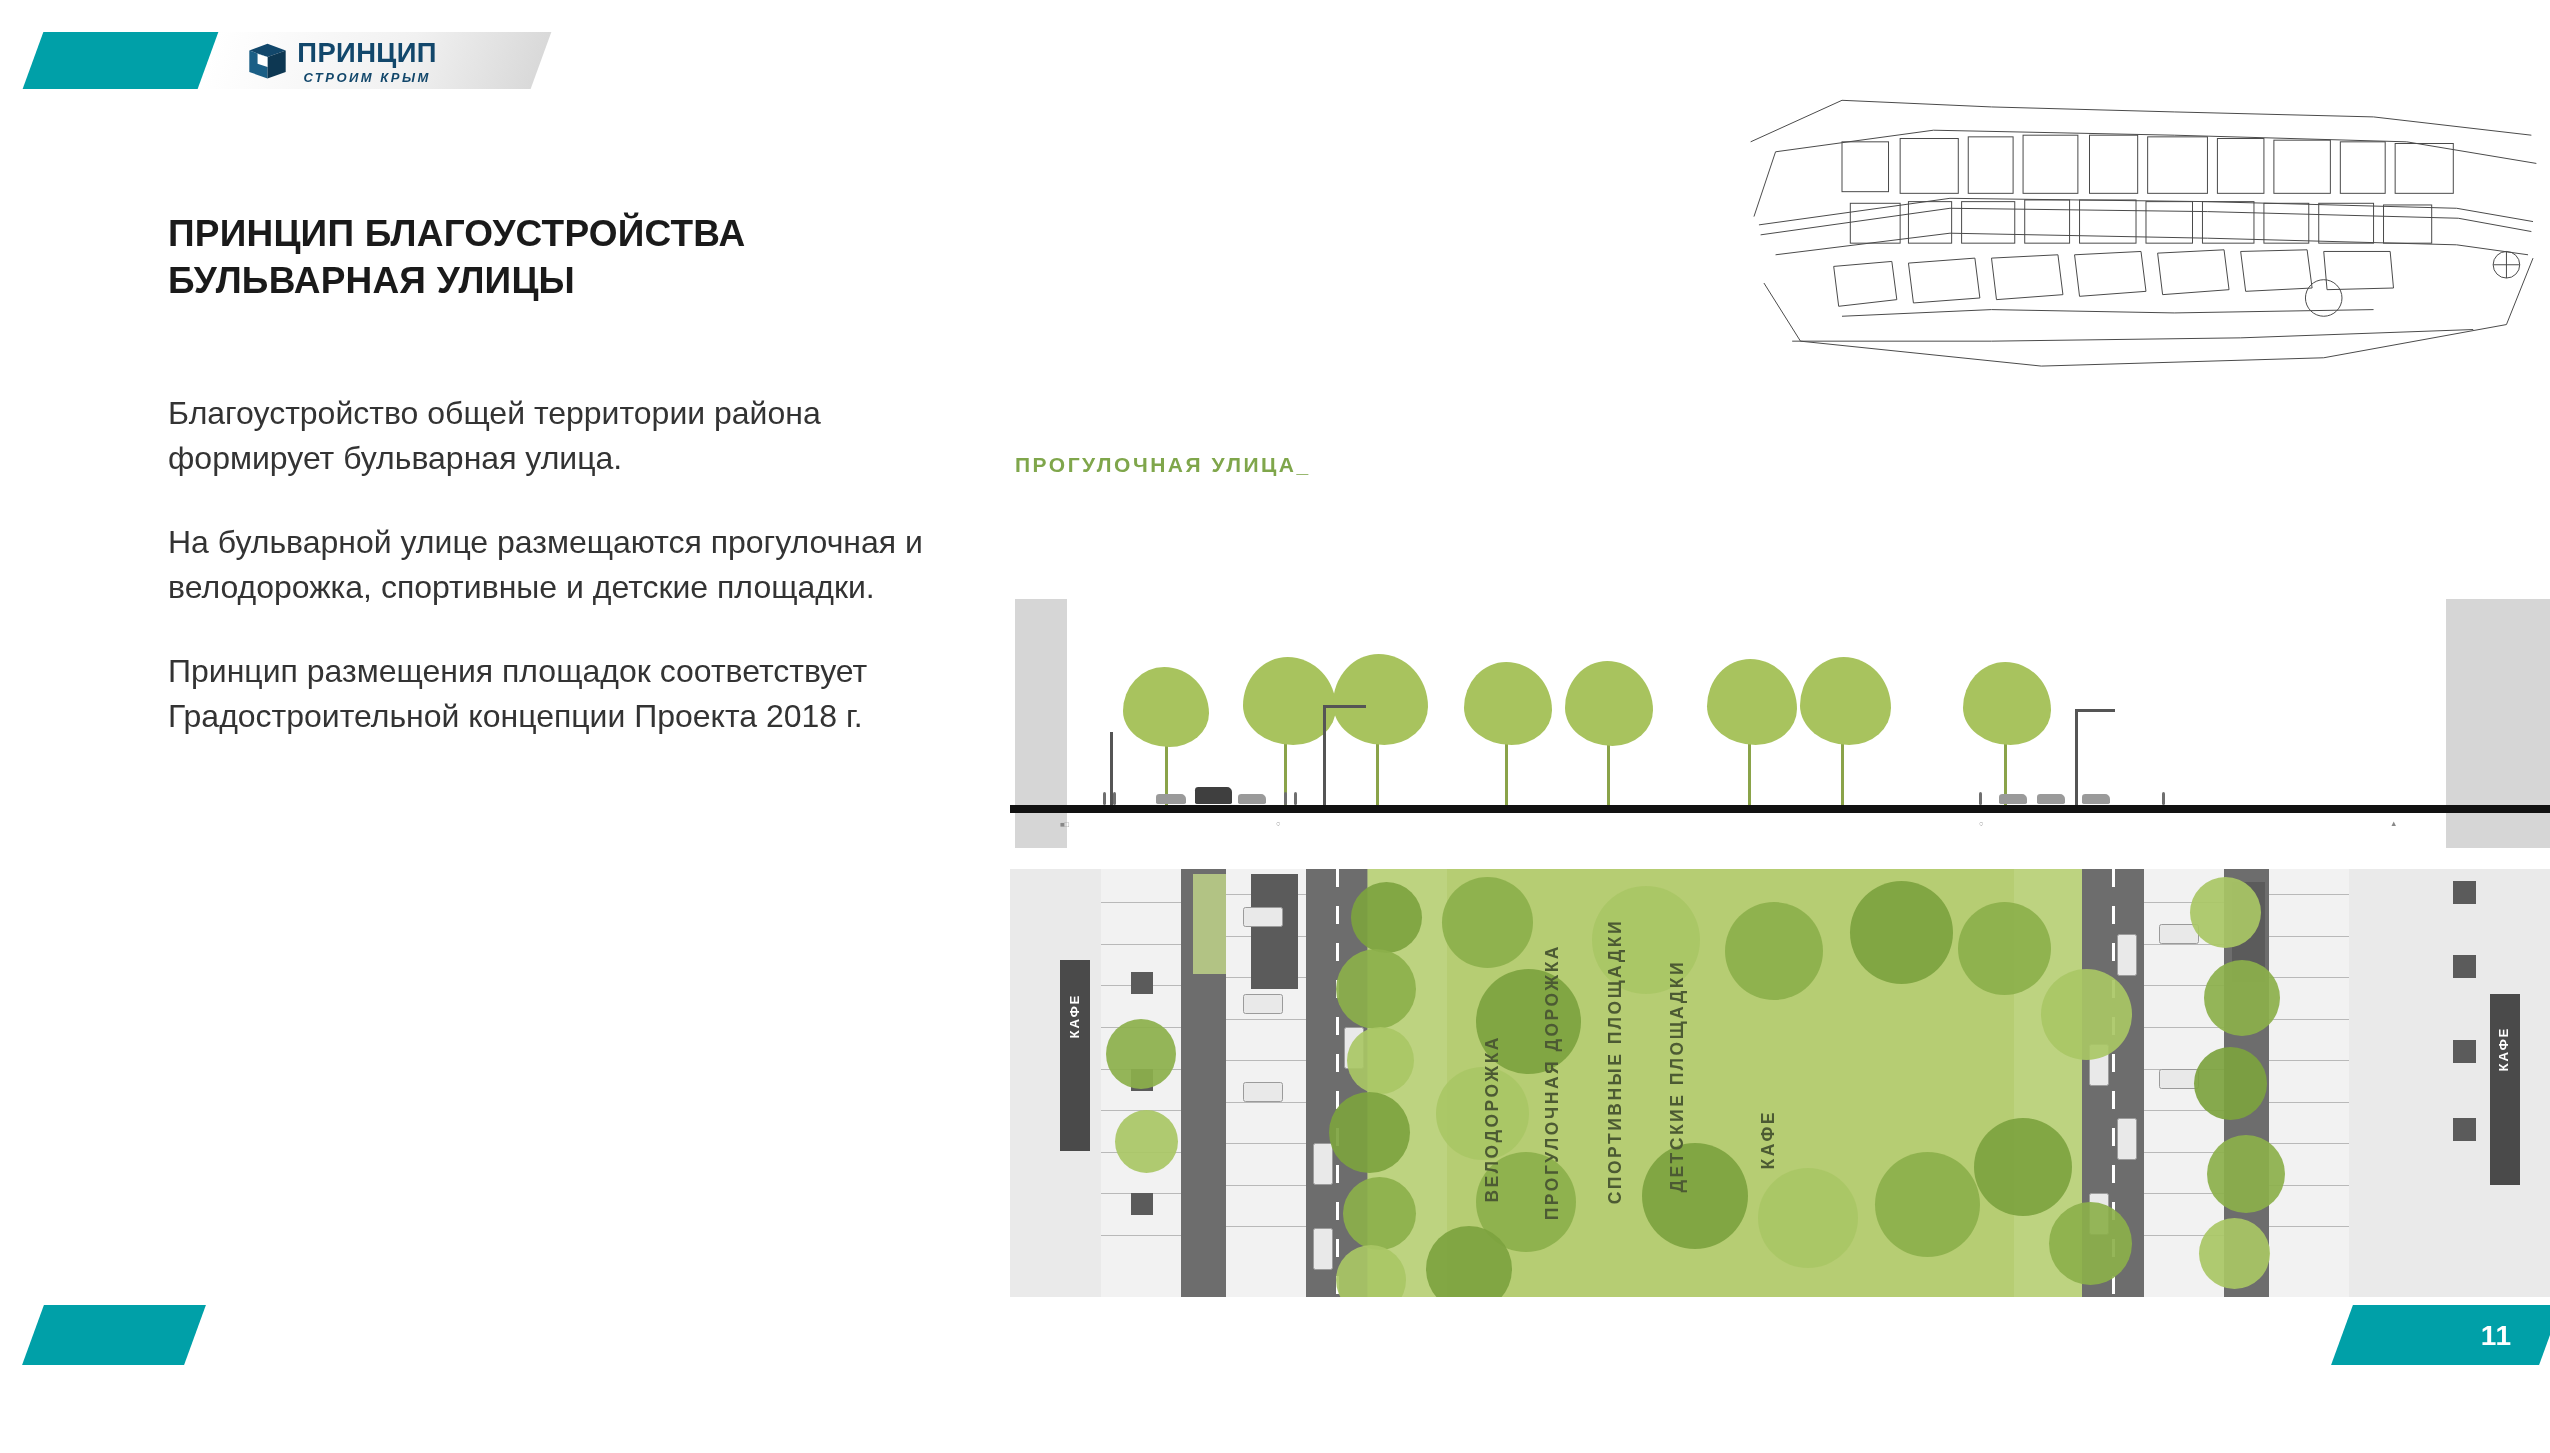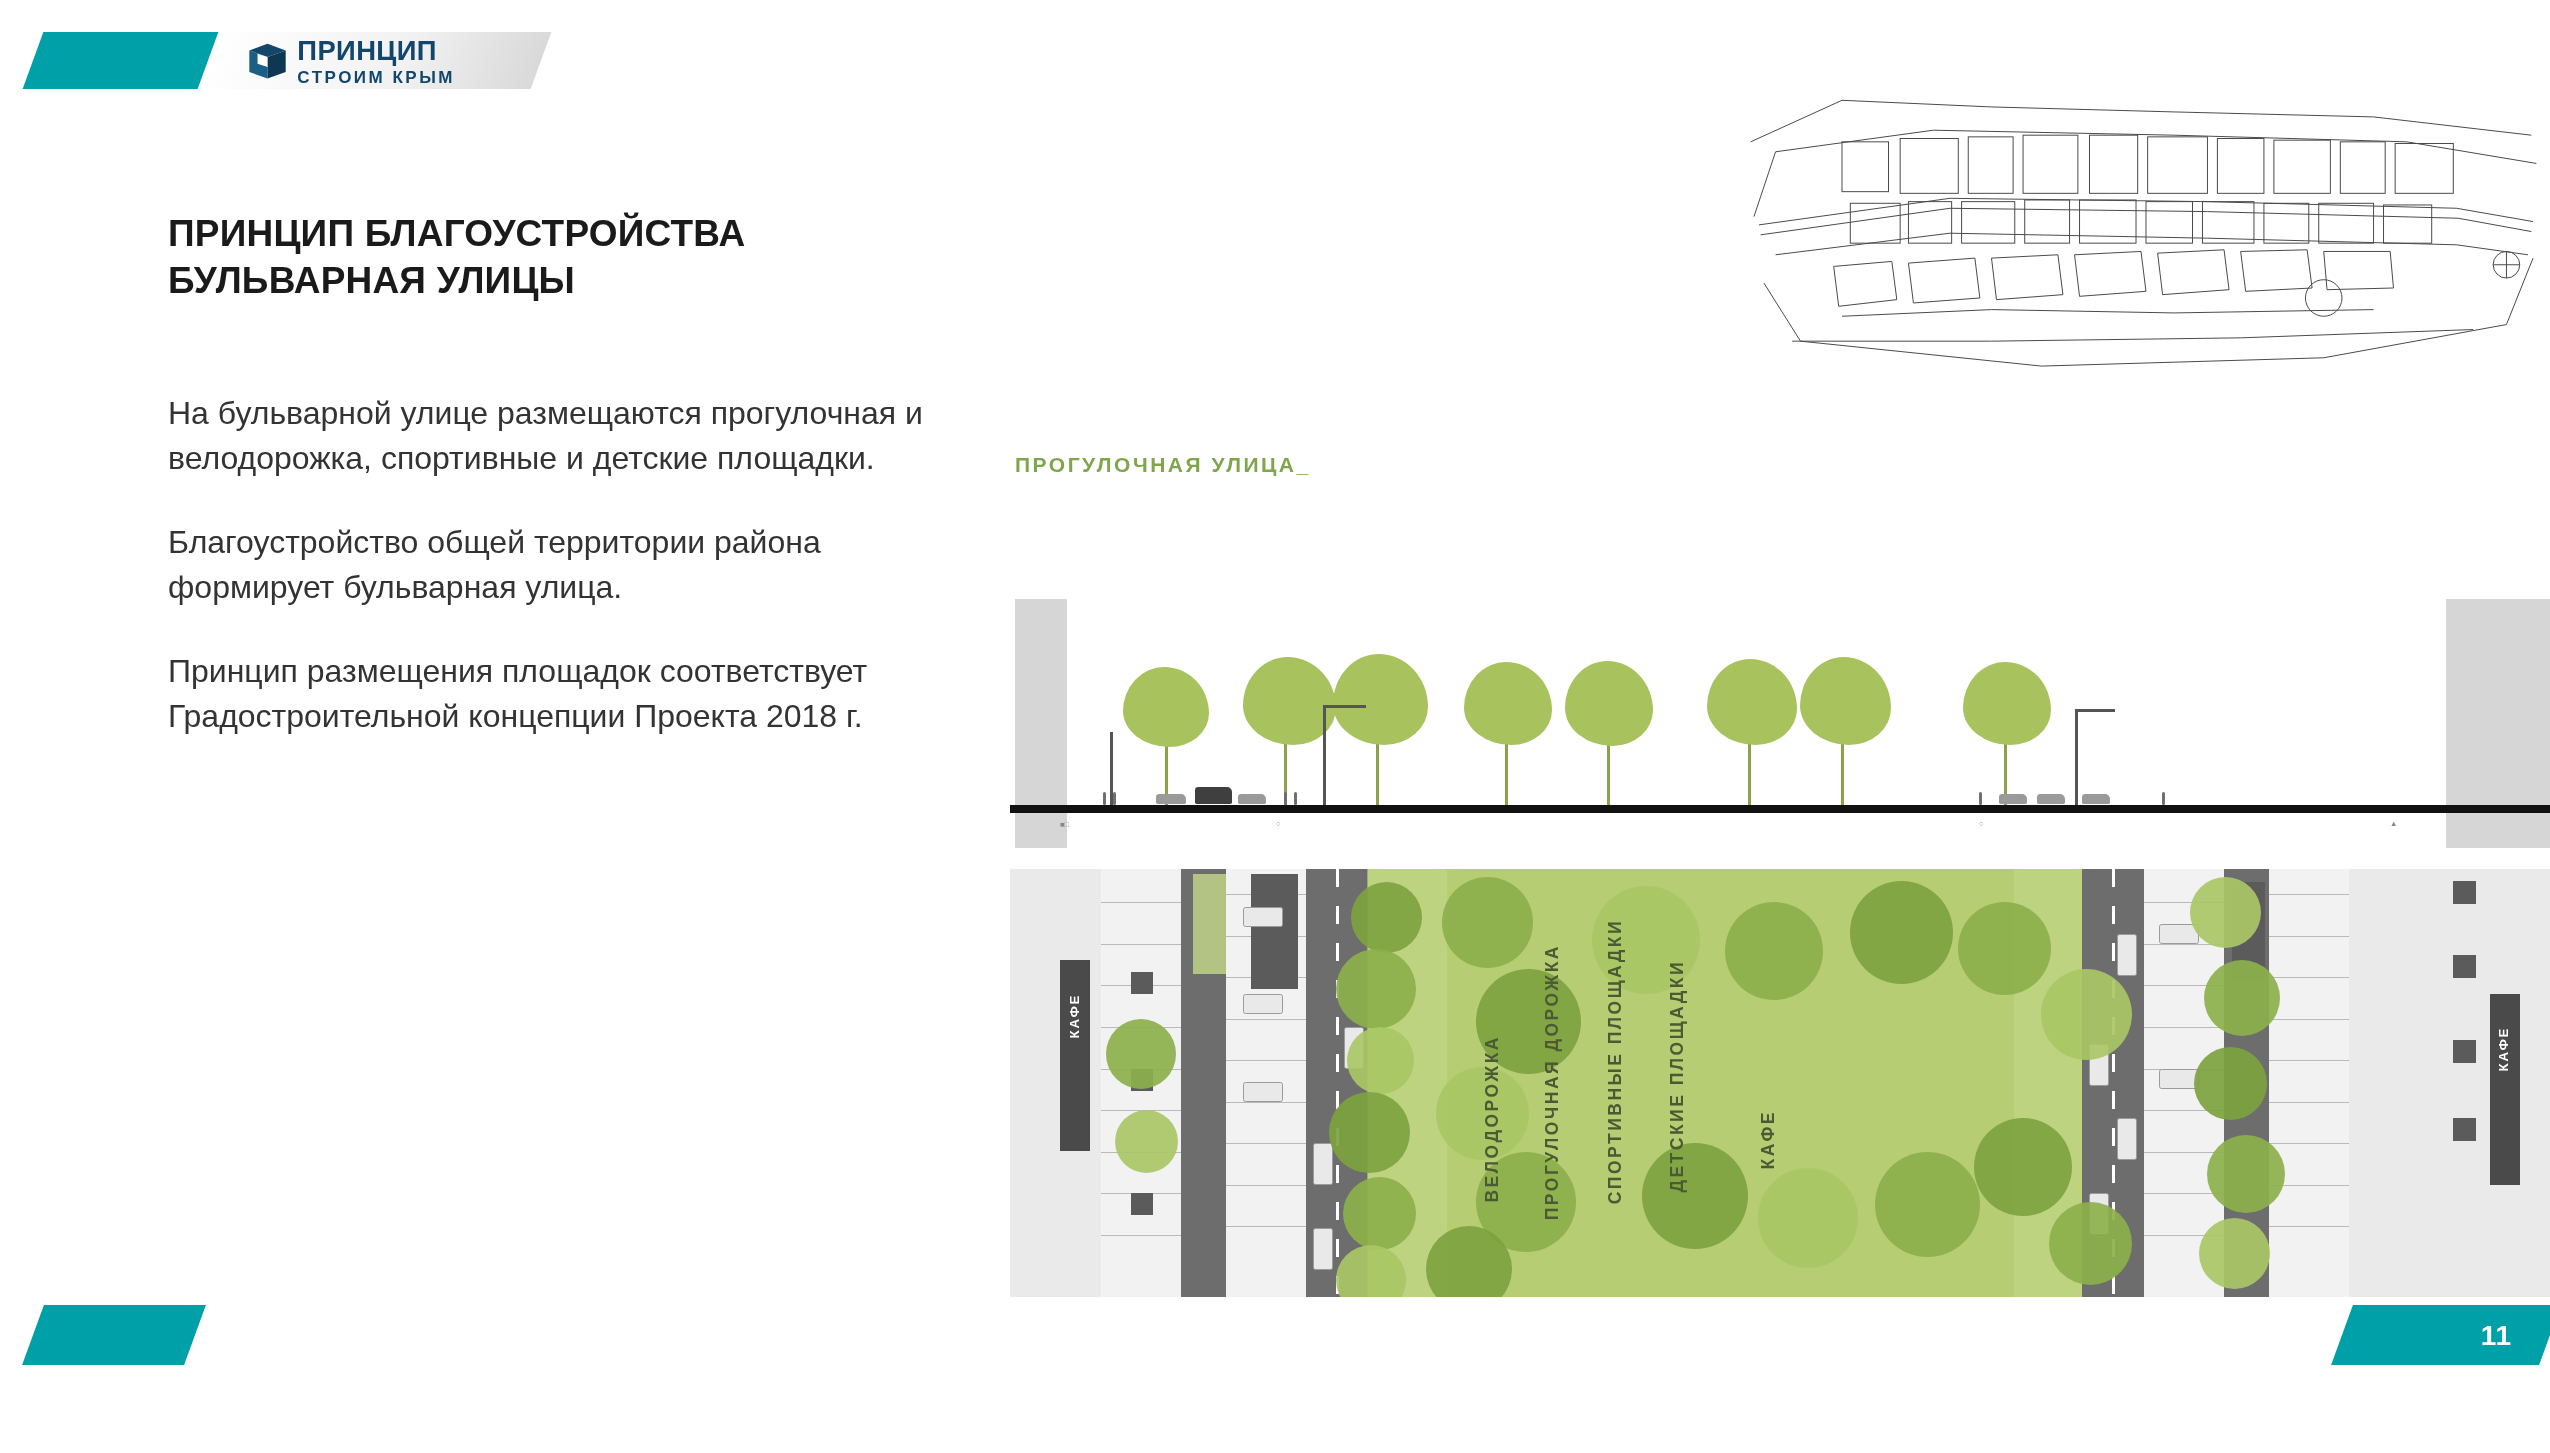--- a/index.html
+++ b/index.html
@@ -84,26 +84,27 @@
     justify-content: center;
     line-height: 1;
   }
   .logo-main {
     font-size: 27.4px;
     font-weight: bold;
     color: #12476b;
     letter-spacing: 0.4px;
   }
   .logo-sub {
-    font-size: 17px;
+    font-size: 13px;
     font-weight: bold;
     color: #12476b;
     letter-spacing: 2.5px;
     margin-top: 4.2px;
     text-align: center;
+    font-style: italic;
   }
 
   
   .slide-title {
     position: absolute;
     left: 168px;
     top: 185px;
     width: 831px;
     font-size: 37px;
     font-weight: bold;
@@ -273,22 +274,22 @@
   </span>
   <span class="logo-text">
     <span class="logo-main">ПРИНЦИП</span>
     <span class="logo-sub">СТРОИМ КРЫМ</span>
   </span>
 </div>
 
 <h1 class="slide-title">ПРИНЦИП БЛАГОУСТРОЙСТВА БУЛЬВАРНАЯ УЛИЦЫ</h1>
 
 <div class="body-copy">
+  <p>Благоустройство общей территории района формирует бульварная улица.</p>
   <p>На бульварной улице размещаются прогулочная и велодорожка, спортивные и детские площадки.</p>
-  <p>Благоустройство общей территории района формирует бульварная улица.</p>
   <p>Принцип размещения площадок соответствует Градостроительной концепции Проекта 2018 г.</p>
 </div>
 
 <div class="right-area">
 
   <div class="masterplan">
     <svg width="798" height="299" viewBox="0 0 960 360" xmlns="http://www.w3.org/2000/svg">
       <g stroke="#4a4a4a" stroke-width="1.2" fill="none">
         <path d="M10 60 L120 10 L300 18 L520 24 L760 30 L950 52"></path>
         <path d="M14 150 L40 72 L230 46 L520 52 L800 60 L956 86"></path>

